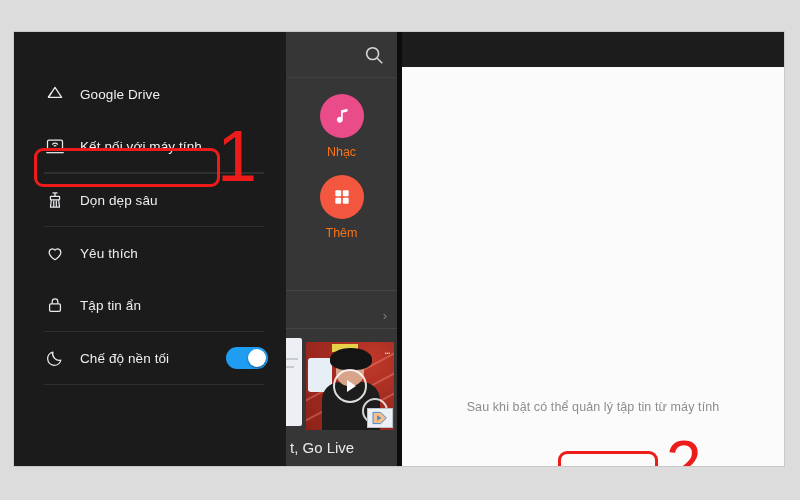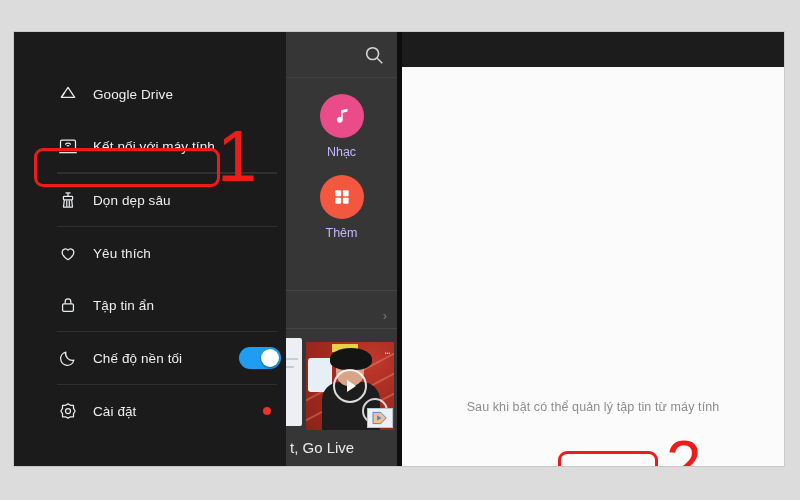--- a/index.html
+++ b/index.html
@@ -40,21 +40,20 @@
     height: 434px;
     background: #1b1b1b;
     z-index: 5;
   }
 
   .menu-list {
     position: absolute;
     left: 0;
     top: 0;
     width: 272px;
-    margin-left: 13px;
   }
 
   .menu-item {
     position: relative;
     display: flex;
     align-items: center;
     height: 52px;
     padding-left: 30px;
     box-sizing: border-box;
     color: #eceff1;
@@ -200,21 +199,21 @@
     width: 44px;
     height: 44px;
     border-radius: 50%;
     display: flex;
     align-items: center;
     justify-content: center;
   }
   .tile-label {
     margin-top: 7px;
     font-size: 12.5px;
-    color: #c4b5fd;
+    color: #f97316;
   }
 
   .mid-chevron {
     position: absolute;
     right: 10px;
     top: 276px;
     color: #7d7d7d;
     font-size: 13px;
   }
 
@@ -598,30 +597,20 @@
             </svg>
           </span>
           <span class="mi-label">Chế độ nền tối</span>
           <span class="toggle">
             <span class="knob"></span>
           </span>
         </div>
 
         <div class="divider"></div>
 
-        <div class="menu-item">
-          <span class="mi-icon">
-            <svg viewBox="0 0 24 24" width="20" height="20" fill="none" stroke="currentColor" stroke-width="1.5" stroke-linejoin="round">
-              <path d="M12 3.4 15 5.1 18.6 5.1 18.6 8.8 20.6 12 18.6 15.2 18.6 18.9 15 18.9 12 20.6 9 18.9 5.4 18.9 5.4 15.2 3.4 12 5.4 8.8 5.4 5.1 9 5.1z"></path>
-              <circle cx="12" cy="12" r="3"></circle>
-            </svg>
-          </span>
-          <span class="mi-label">Cài đặt</span>
-          <span class="reddot"></span>
-        </div>
 
       </div>
     </div>
 
     <div class="hl-box" id="hl-menu"></div>
     <div class="hl-box" id="hl-btn"></div>
     <div class="step-num" id="step-1">1</div>
     <div class="step-num" id="step-2">2</div>
 
   </div>

